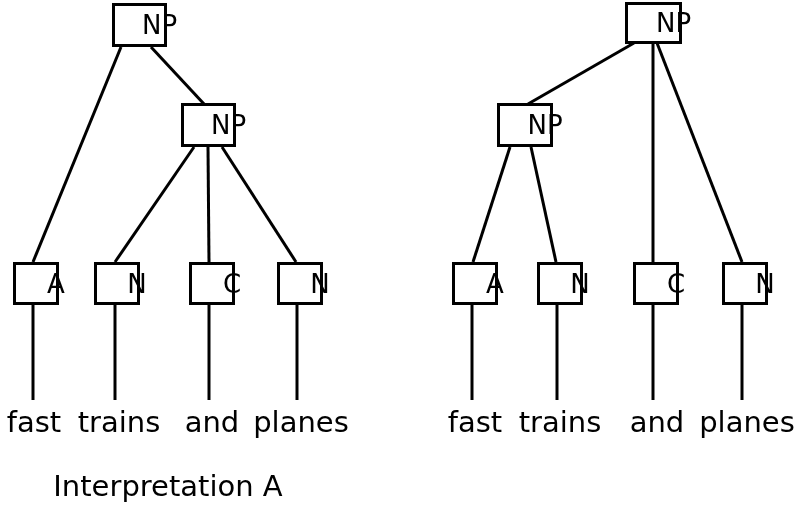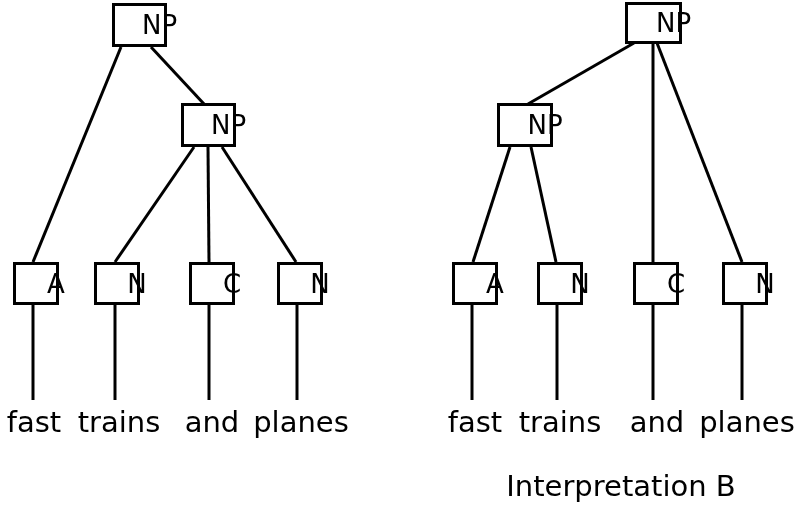--- a/index.html
+++ b/index.html
@@ -88,29 +88,29 @@
   <div class="node" style="left:13px;  top:262px; width:39px; height:43px;">A</div>
   <div class="node" style="left:94px;  top:262px; width:41px; height:43px;">N</div>
   <div class="node" style="left:189px; top:262px; width:40px; height:43px;">C</div>
   <div class="node" style="left:277px; top:262px; width:40px; height:43px;">N</div>
 
   <div class="word" style="left:34px;  top:405px;">fast</div>
   <div class="word" style="left:119px; top:405px;">trains</div>
   <div class="word" style="left:212px; top:405px;">and</div>
   <div class="word" style="left:301px; top:405px;">planes</div>
 
+  <div class="caption" style="left:168px; top:469px;">Interpretation A</div>
 
   <div class="node" style="left:625px; top:2px;   width:57px; height:42px;">NP</div>
   <div class="node" style="left:497px; top:103px; width:56px; height:44px;">NP</div>
 
   <div class="node" style="left:452px; top:262px; width:40px; height:43px;">A</div>
   <div class="node" style="left:537px; top:262px; width:40px; height:43px;">N</div>
   <div class="node" style="left:633px; top:262px; width:40px; height:43px;">C</div>
   <div class="node" style="left:722px; top:262px; width:41px; height:43px;">N</div>
 
   <div class="word" style="left:475px; top:405px;">fast</div>
   <div class="word" style="left:560px; top:405px;">trains</div>
   <div class="word" style="left:657px; top:405px;">and</div>
   <div class="word" style="left:747px; top:405px;">planes</div>
 
-  <div class="caption" style="left:621px; top:469px;">Interpretation B</div>
 
 </div>
 
 </body></html>

